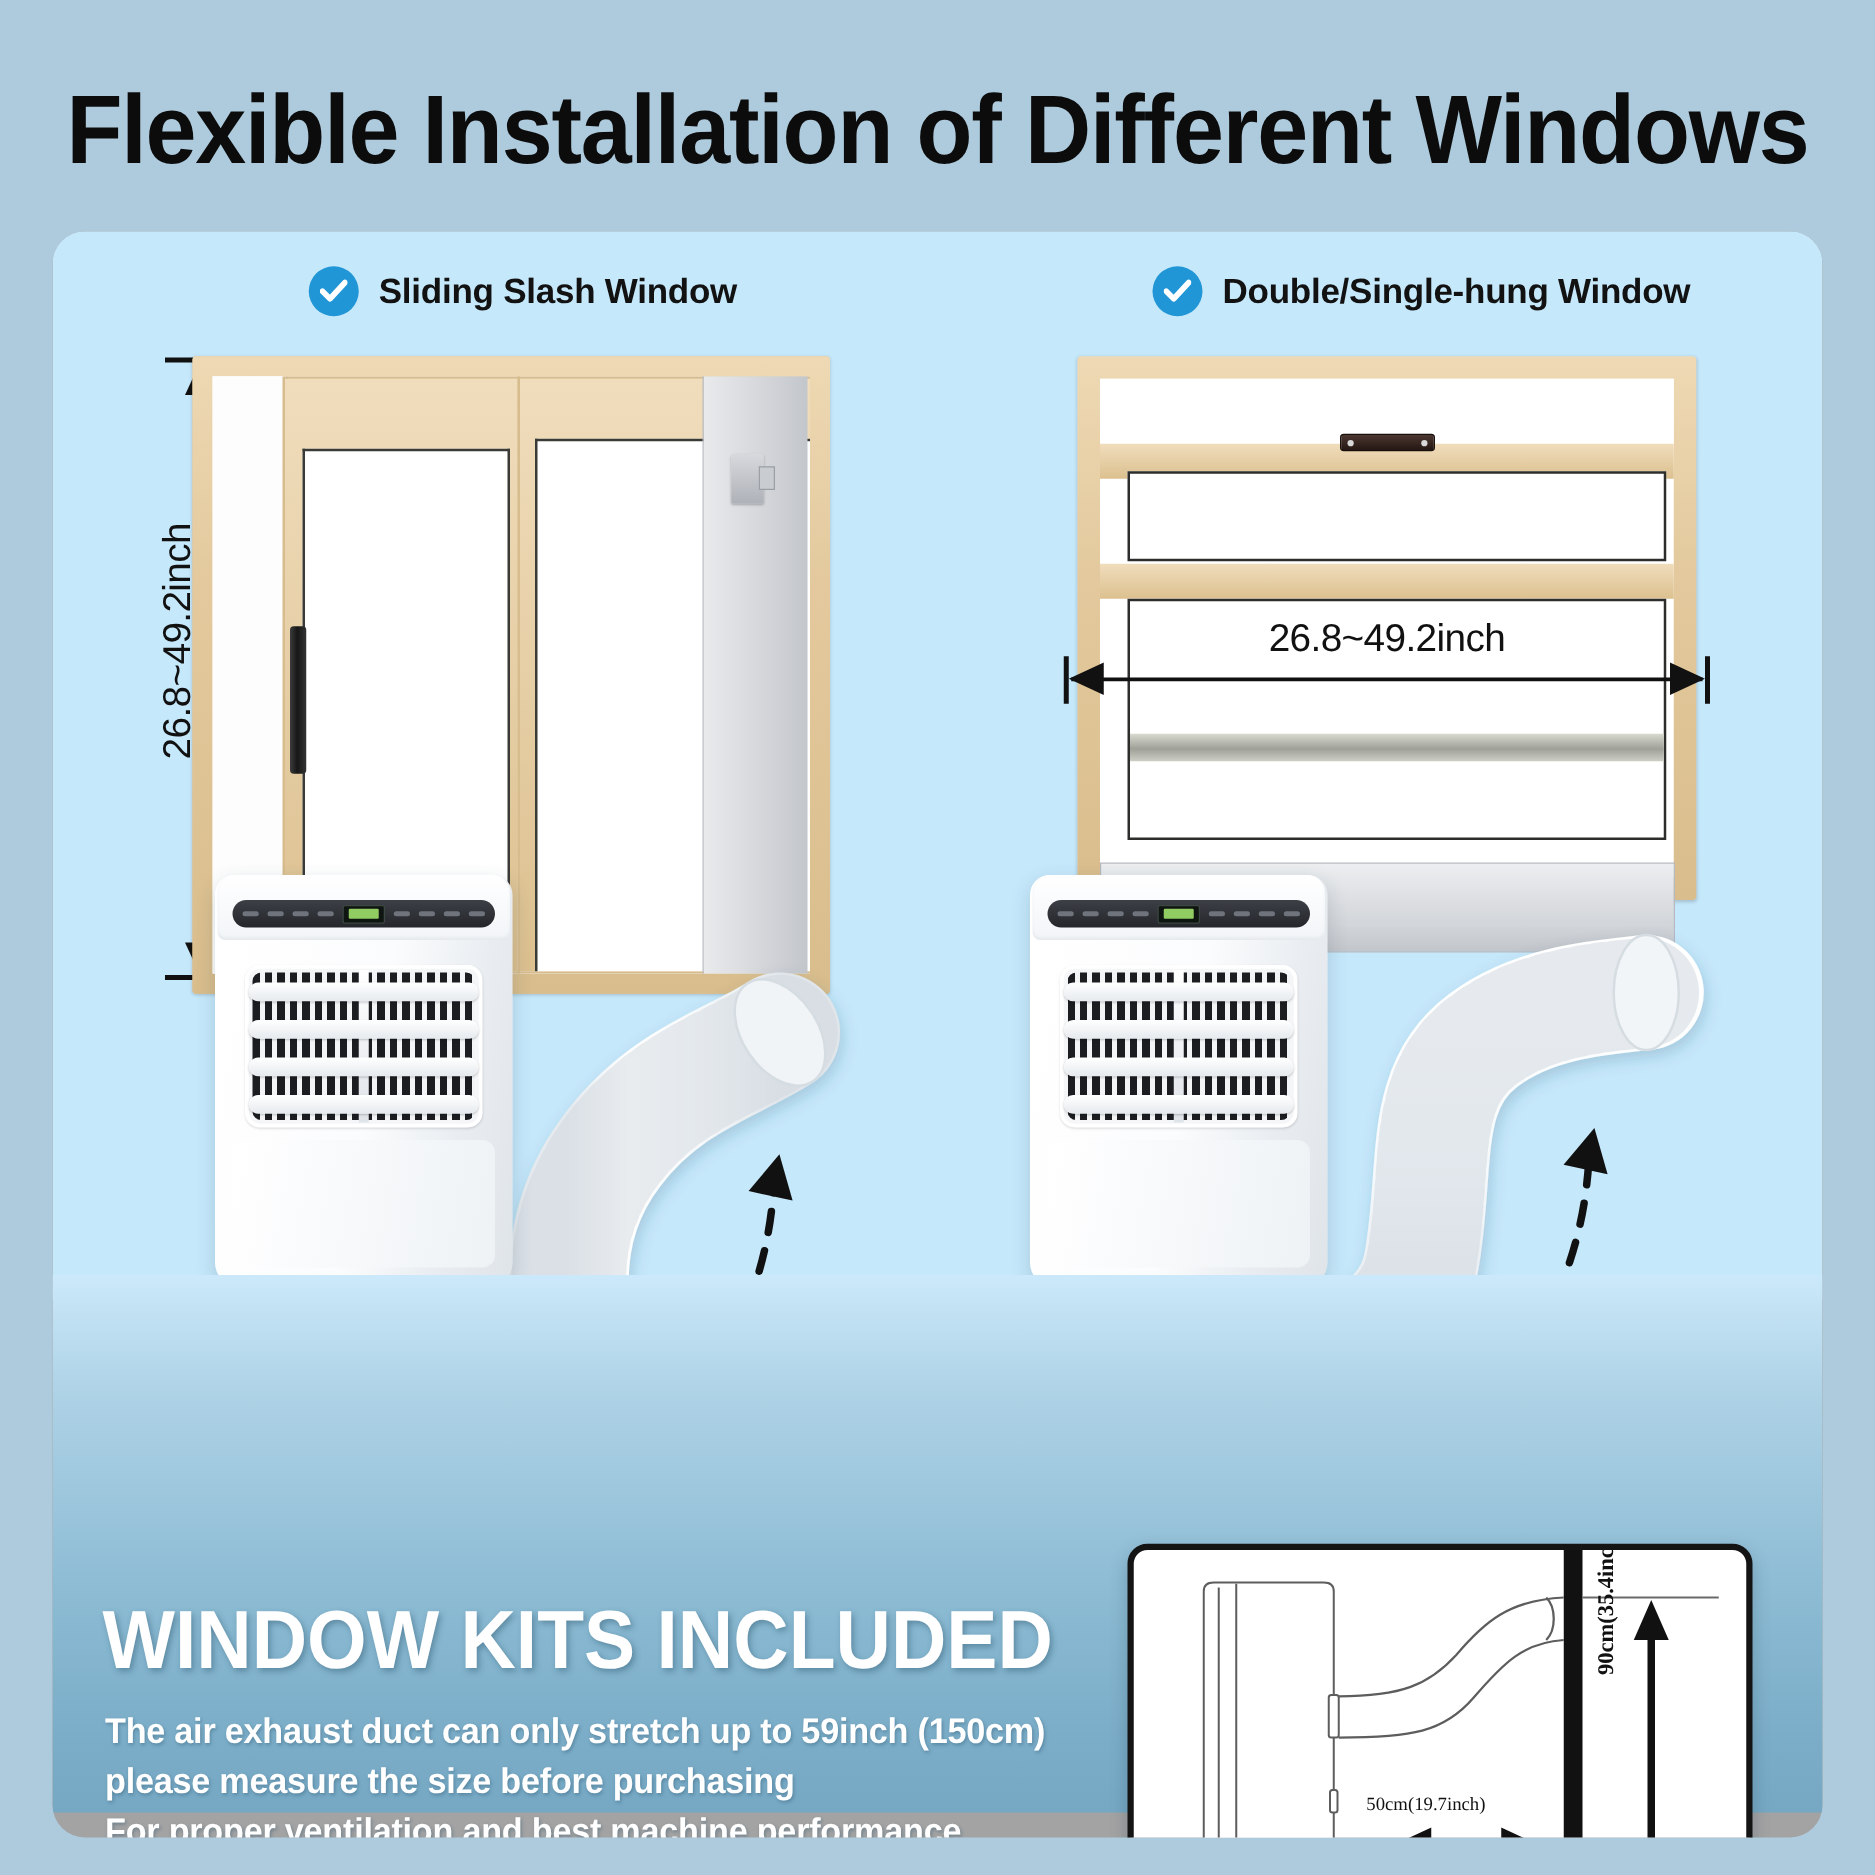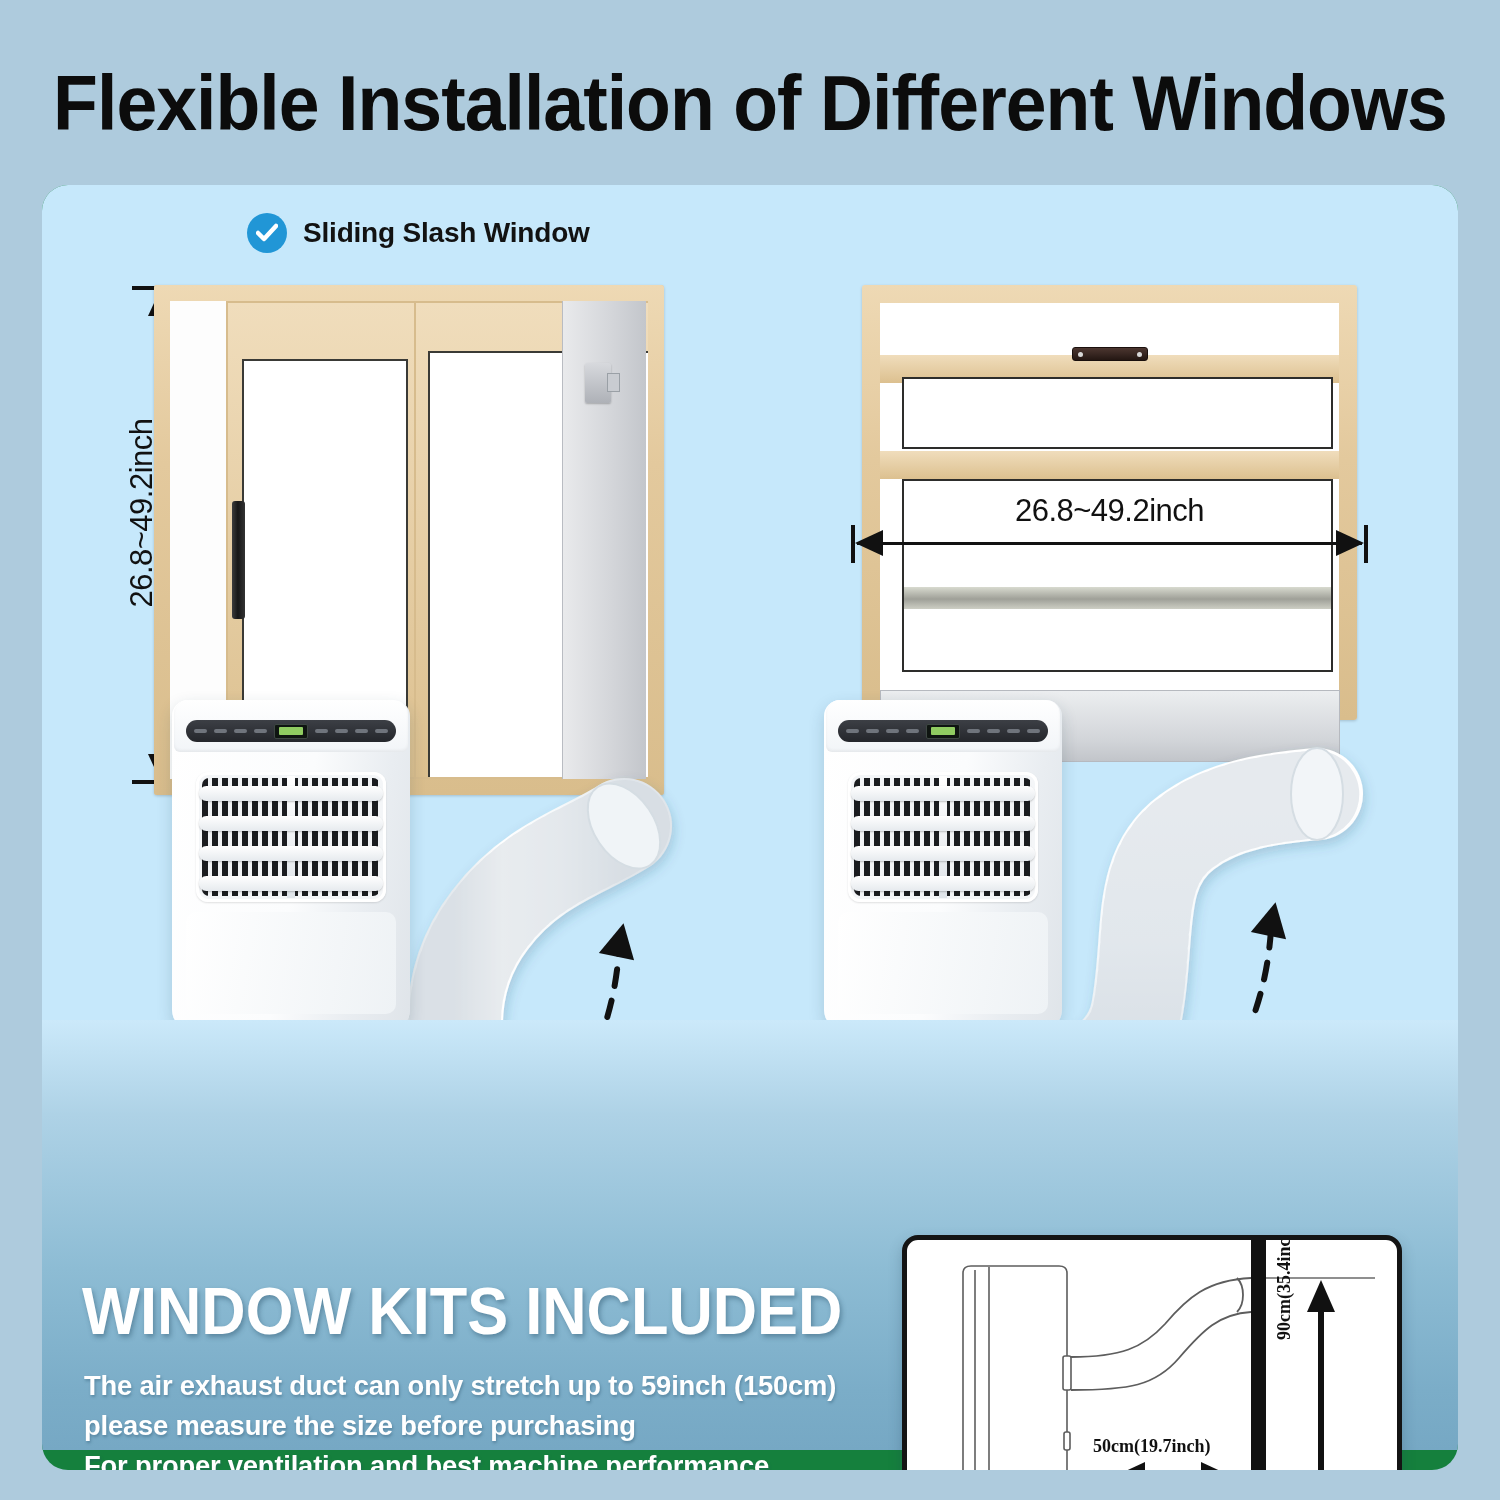--- a/index.html
+++ b/index.html
@@ -25,21 +25,21 @@
     font-family:"Liberation Sans Narrow","Liberation Sans",sans-serif;
   }
 
   
   .card {
     position:absolute;
     left:42px; top:185px;
     width:1416px; height:1285px;
     border-radius:26px;
     overflow:hidden;
-    background:#15803d;
+    background:#a3a3a3;
   }
   
   .upper {
     position:absolute; left:0; top:0;
     width:100%; height:855px;
     background:#c6e8fb;
   }
   
   .lower {
     position:absolute; left:0; top:835px;
@@ -298,22 +298,22 @@
     background:#fff;
     border:5px solid #141414;
     border-radius:16px;
     overflow:hidden;
     box-shadow:0 6px 14px rgba(30,60,80,.25);
   }
   .tech .wall { position:absolute; left:344px; top:0; bottom:0; width:15px; background:#111; }
   .tech svg { position:absolute; left:0; top:0; }
   .tech .t50 {
     position:absolute; left:186px; top:196px;
-    font-size:18px; color:#111; white-space:nowrap;
-    font-family:"Liberation Serif", serif; font-weight:bold;
+    font-size:15px; color:#111; white-space:nowrap;
+    font-family:"Liberation Serif", serif; font-weight:normal;
   }
   .tech .t90 {
     position:absolute; left:367px; top:100px;
     font-size:18px; color:#111; white-space:nowrap;
     transform:rotate(-90deg); transform-origin:left top;
     font-family:"Liberation Serif", serif; font-weight:bold;
   }
 </style>
 </head>
 <body>
@@ -326,20 +326,28 @@
 
     <div class="sec-head left">
       <span class="badge">
         <svg width="22" height="20" viewBox="0 0 22 20">
           <path d="M2 10 L8 16 L20 3" fill="none" stroke="#fff" stroke-width="4.5" stroke-linecap="round" stroke-linejoin="round"></path>
         </svg>
       </span>
       <span class="sec-title">Sliding Slash Window</span>
     </div>
 
+    <div class="sec-head right">
+      <span class="badge">
+        <svg width="22" height="20" viewBox="0 0 22 20">
+          <path d="M2 10 L8 16 L20 3" fill="none" stroke="#fff" stroke-width="4.5" stroke-linecap="round" stroke-linejoin="round"></path>
+        </svg>
+      </span>
+      <span class="sec-title">Double/Single-hung Window</span>
+    </div>
 
     <div class="vdim">
       <div class="cap t"></div>
       <div class="cap b"></div>
       <div class="line"></div>
       <div class="ah t"></div>
       <div class="ah b"></div>
       <div class="lbl">26.8~49.2inch</div>
     </div>
 

